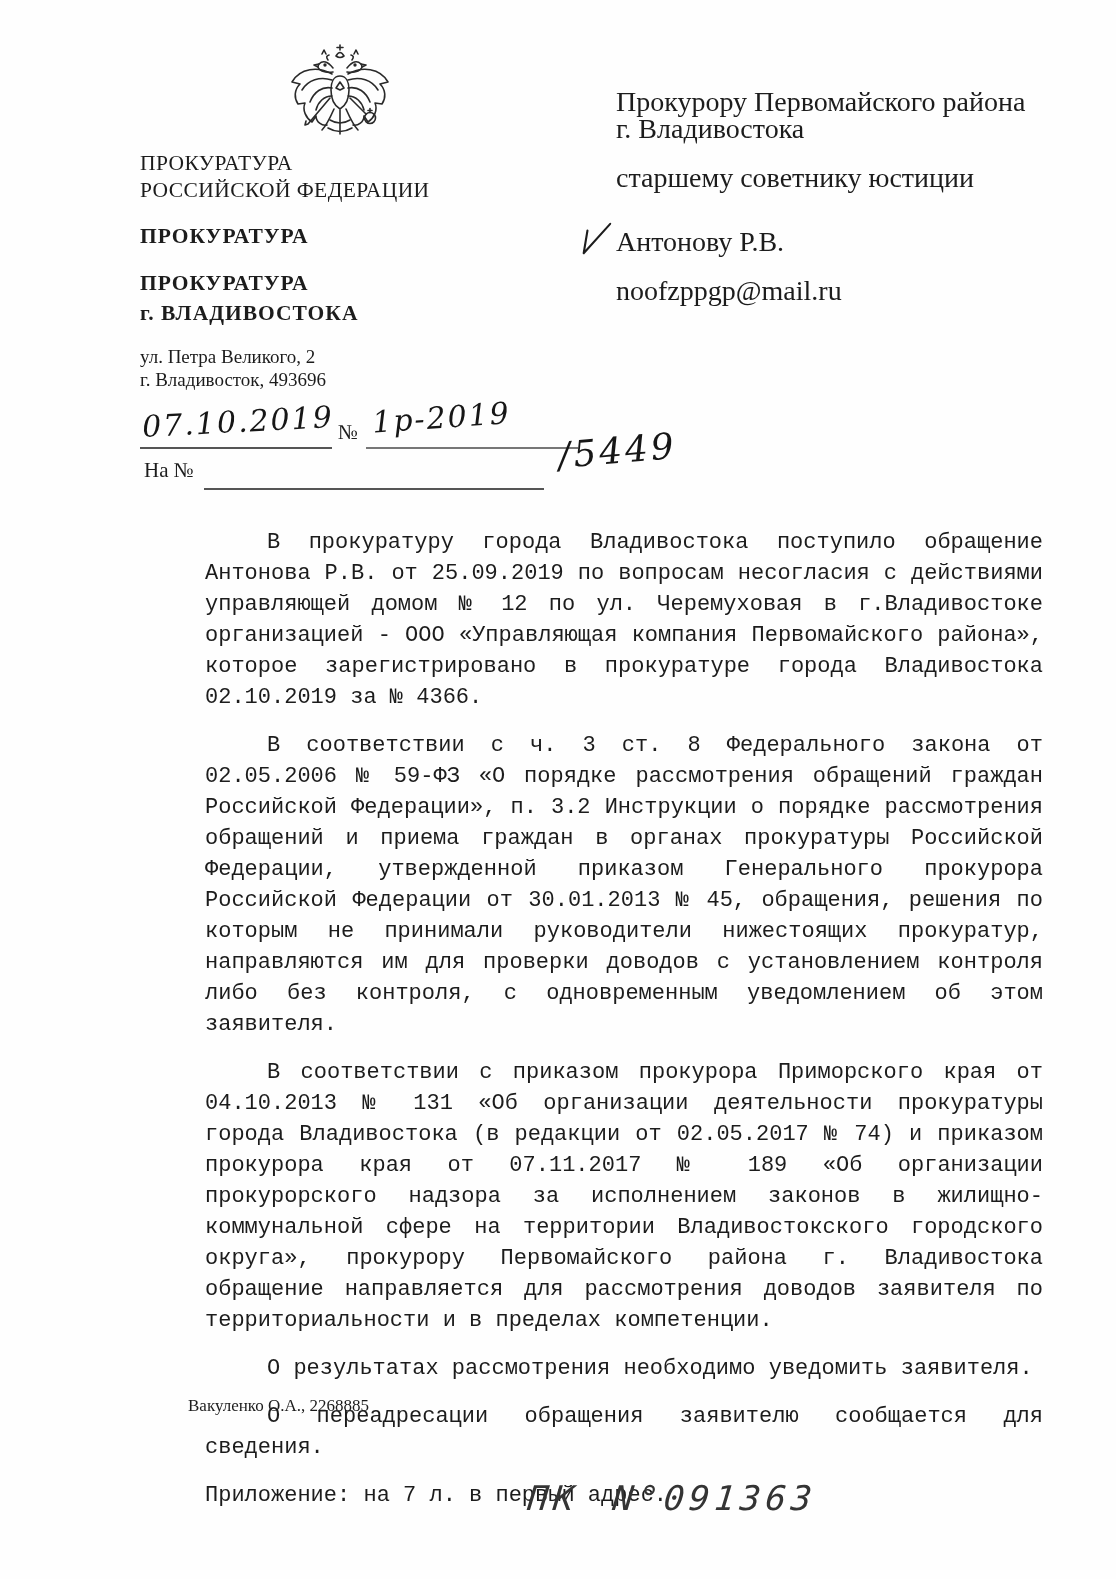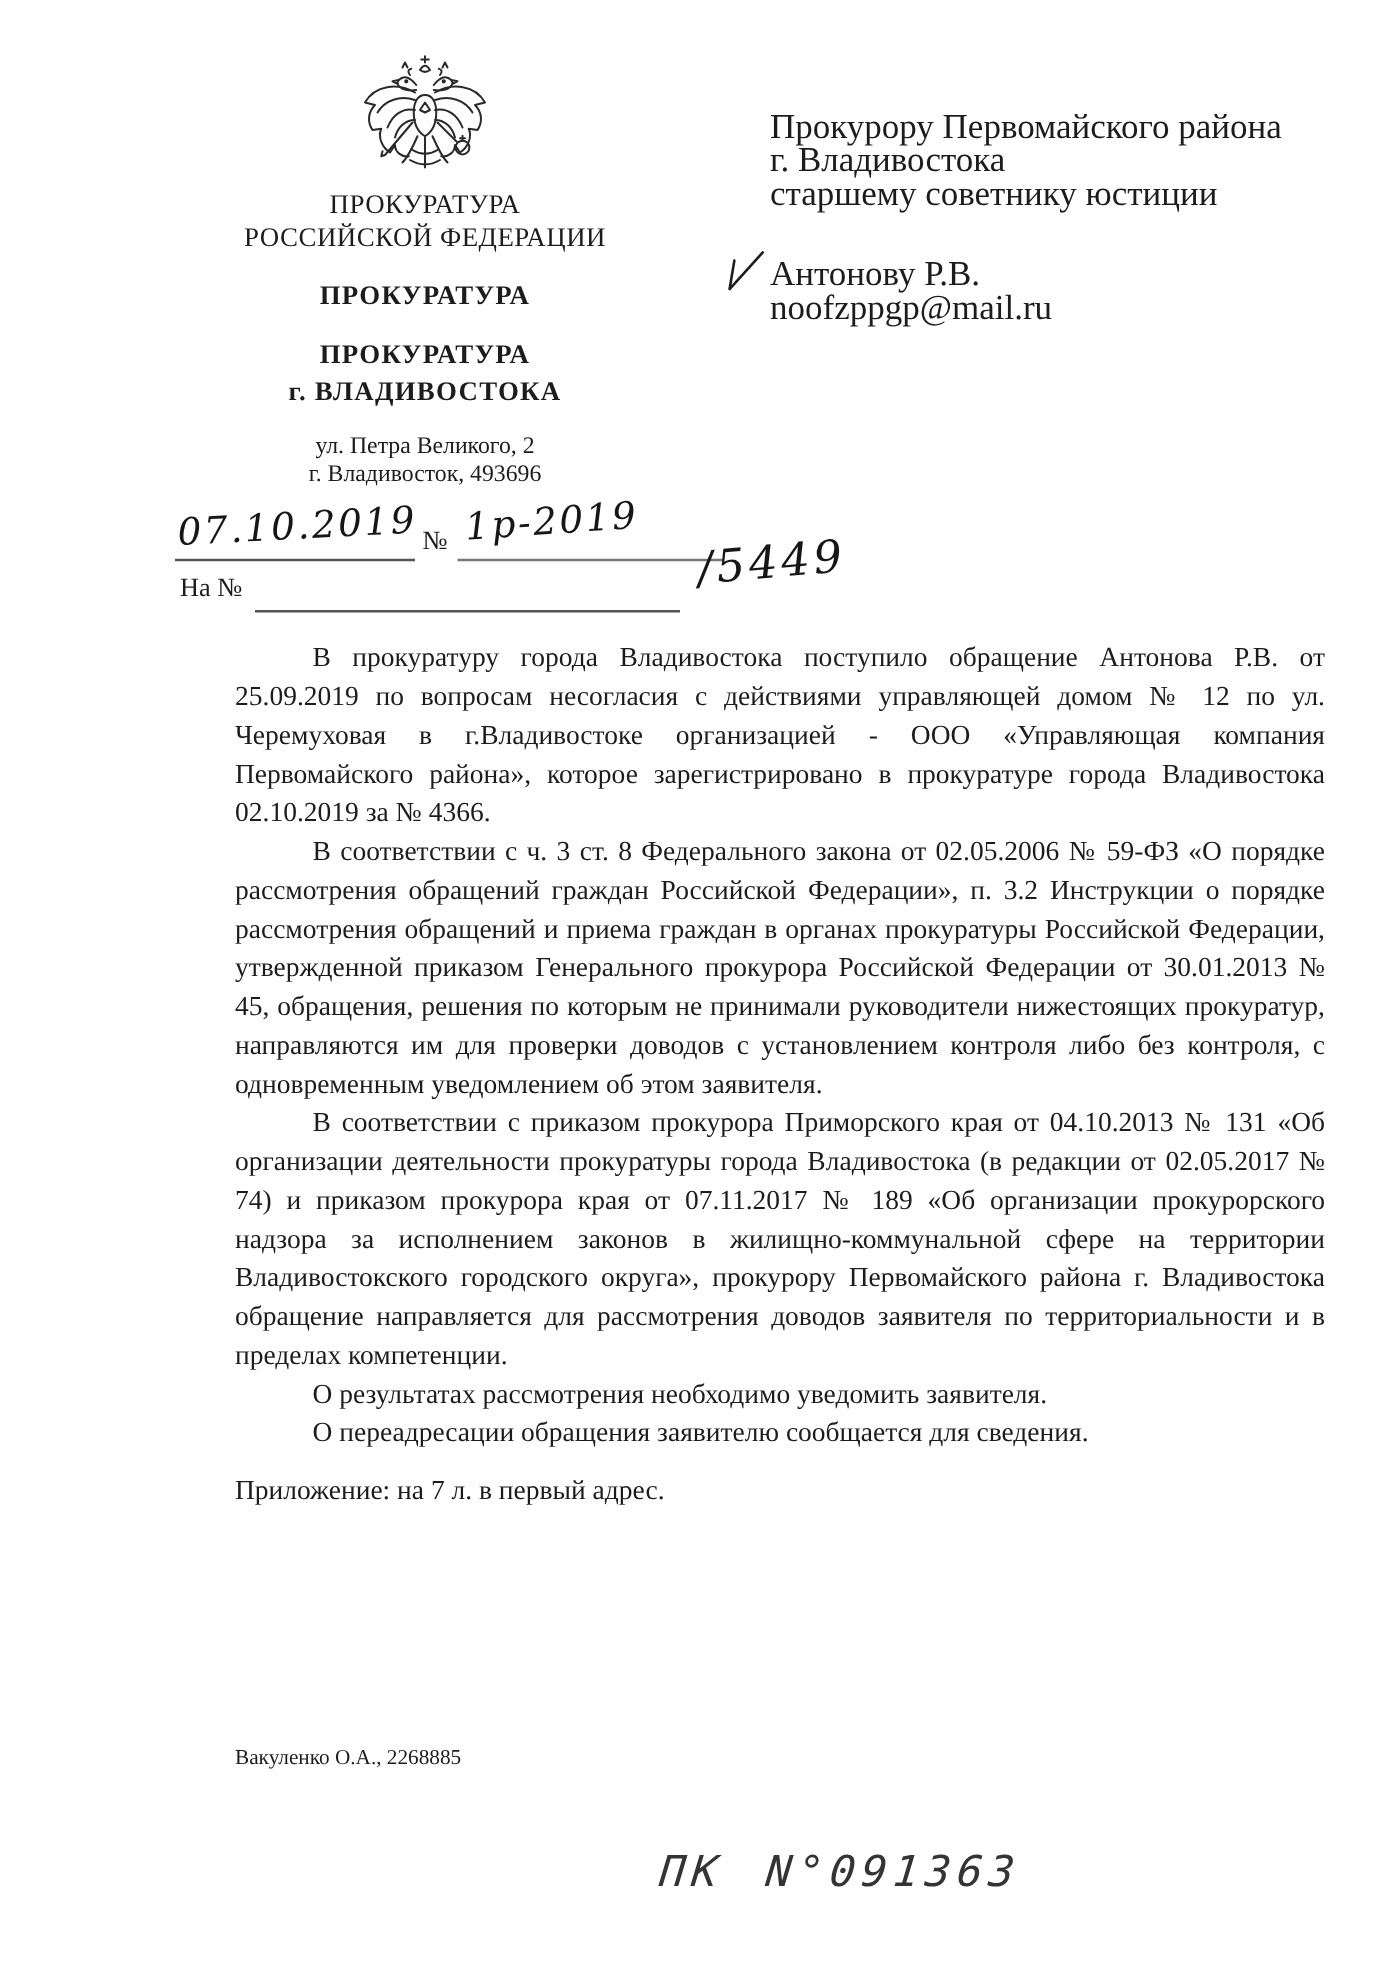--- a/index.html
+++ b/index.html
@@ -7,32 +7,31 @@
     position:relative;
     width:1116px;height:1579px;
     background:#fefefe;
     font-family:"Liberation Serif","DejaVu Serif",serif;
     color:#1c1c1c;
     overflow:hidden;
   }
   
   .letterhead{
     position:absolute;left:140px;top:42px;width:400px;
-    text-align:center;
   }
   .emblem{display:block;margin:0 auto 10px auto;}
   .lh-org{font-size:21.5px;line-height:27px;letter-spacing:.4px;}
   .lh-org-bold{font-size:21.5px;line-height:30px;font-weight:bold;letter-spacing:1px;margin-top:17px;}
   .lh-addr{font-size:19px;line-height:23px;margin-top:17px;}
   
   .recipient{
     position:absolute;left:616px;top:88px;width:430px;
     font-size:28px;line-height:27px;
   }
-  .rc-gap22{}
+  .rc-gap22{margin-top:22px;}
   .rc-gap36{margin-top:37px;}
   .rc-antonov{position:relative;}
   .rc-check{position:absolute;left:-38px;top:-8px;}
   
   .refblock{position:absolute;left:140px;top:404px;width:560px;height:100px;font-size:21px;}
   .hand{
     font-family:"DejaVu Serif",serif;font-style:italic;
     letter-spacing:2px;color:#161616;white-space:nowrap;
   }
   .ref-date{position:absolute;left:2px;top:0px;font-size:30px;transform:rotate(-3deg);}
@@ -41,21 +40,21 @@
   .ref-line1{position:absolute;left:0px;top:43px;width:192px;border-bottom:2px solid #555;}
   .ref-line2{position:absolute;left:226px;top:43px;width:212px;border-bottom:2px solid #777;}
   .ref-reply{position:absolute;left:4px;top:54px;}
   .ref-line3{position:absolute;left:64px;top:84px;width:340px;border-bottom:2px solid #555;}
   .ref-reg{position:absolute;left:418px;top:26px;font-size:36px;transform:rotate(-5deg);letter-spacing:3px;}
   
   .bodytext{
     position:absolute;left:188px;top:510px;width:872px;
     font-size:22px;line-height:31px;text-align:justify;
   }
-  .bodytext p{margin:0;text-indent:62px;}
+  .bodytext p{margin:17px;text-indent:62px;font-family:Liberation Mono, monospace;}
   .attachment{margin-top:15px !important;text-indent:0 !important;text-align:left;}
   
   .sigblock{position:absolute;left:188px;top:1292px;width:872px;font-size:22.5px;}
   .sig-line2{margin-top:22px;}
   .sig-name{position:absolute;left:668px;top:44px;}
   .sig-scribble{position:absolute;left:368px;top:-32px;}
   .executor{position:absolute;left:188px;top:1396px;font-size:17px;text-align:right;}
   
   .stamp{
     position:absolute;left:528px;top:1478px;

